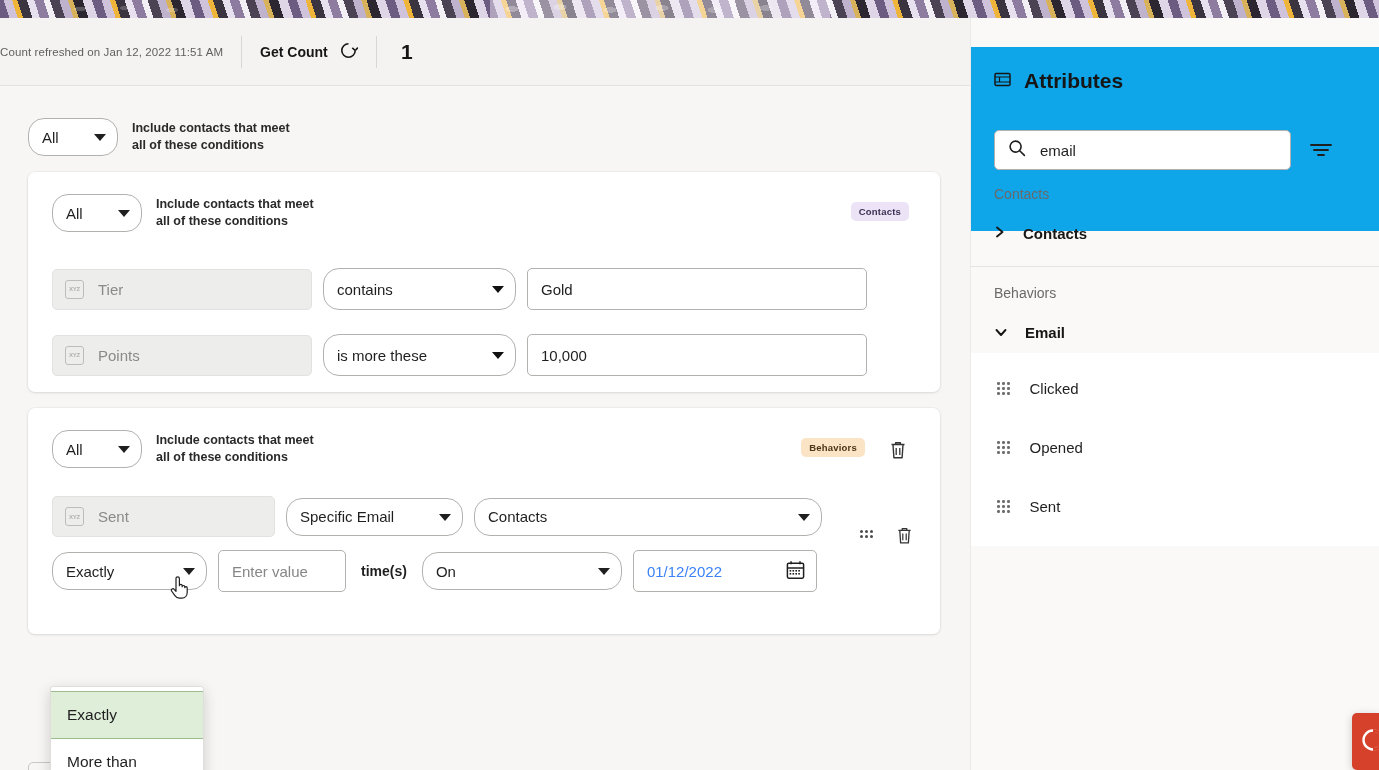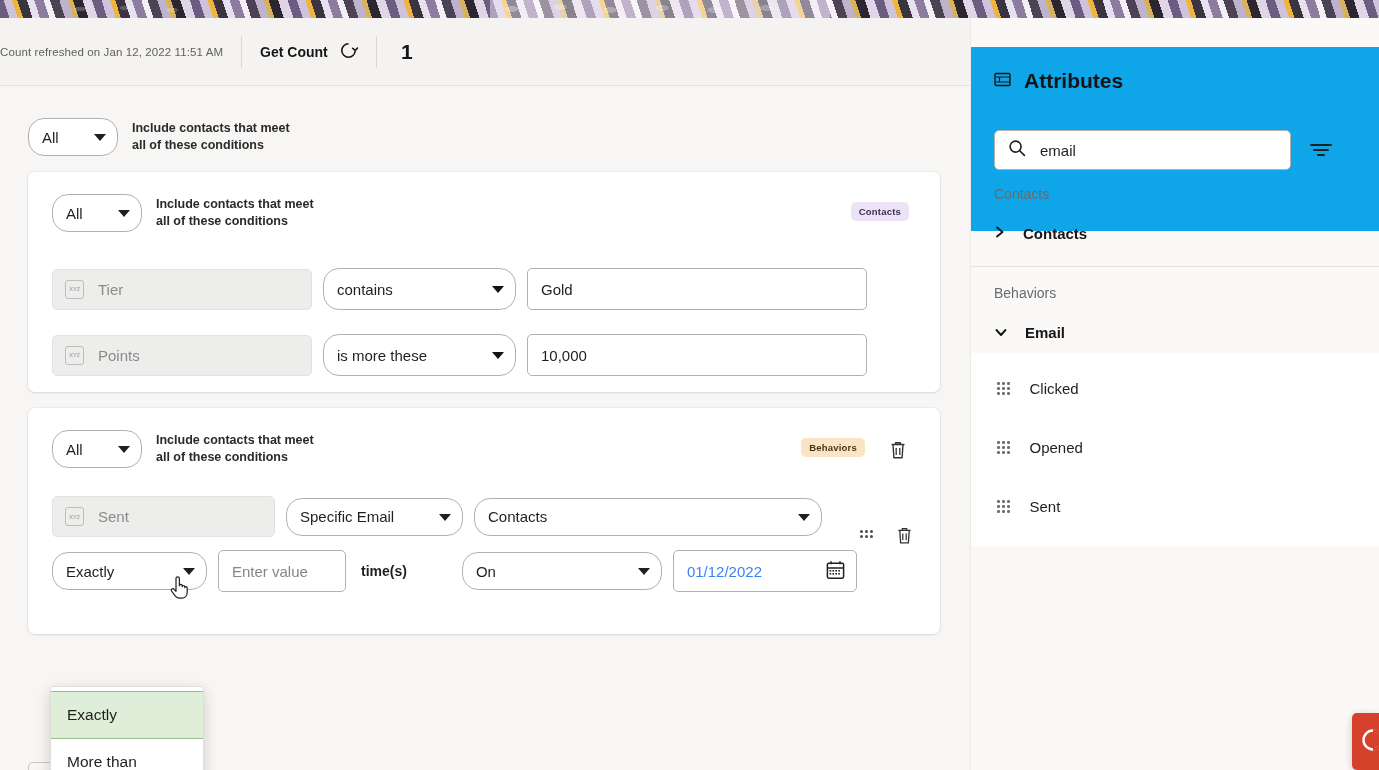--- a/index.html
+++ b/index.html
@@ -173,21 +173,21 @@
   .txt::placeholder{ color:#868686; }
   .txt-val{ width:340px; }
 
   
   .field-sent{ width:223px; }
   .sel-specific{ width:177px; }
   .sel-promotion{ width:348px; }
   .sel-exactly{ width:155px; }
   .txt-entervalue{ width:128px; }
   .times-lbl{ font-size:14px; font-weight:bold; color:#1f1f1f; }
-  .sel-on{ width:200px;margin-left:40px; }
+  .sel-on{ width:200px; }
 
   .datefield{
     width:184px; height:42px;
     border:1px solid #b3b1ae; border-radius:5px; background:#fff;
     display:flex;align-items:center;justify-content:space-between;
     padding:0 11px 0 13px;
     font-size:15px; color:#3b82f6;
     cursor:pointer;
   }
 

